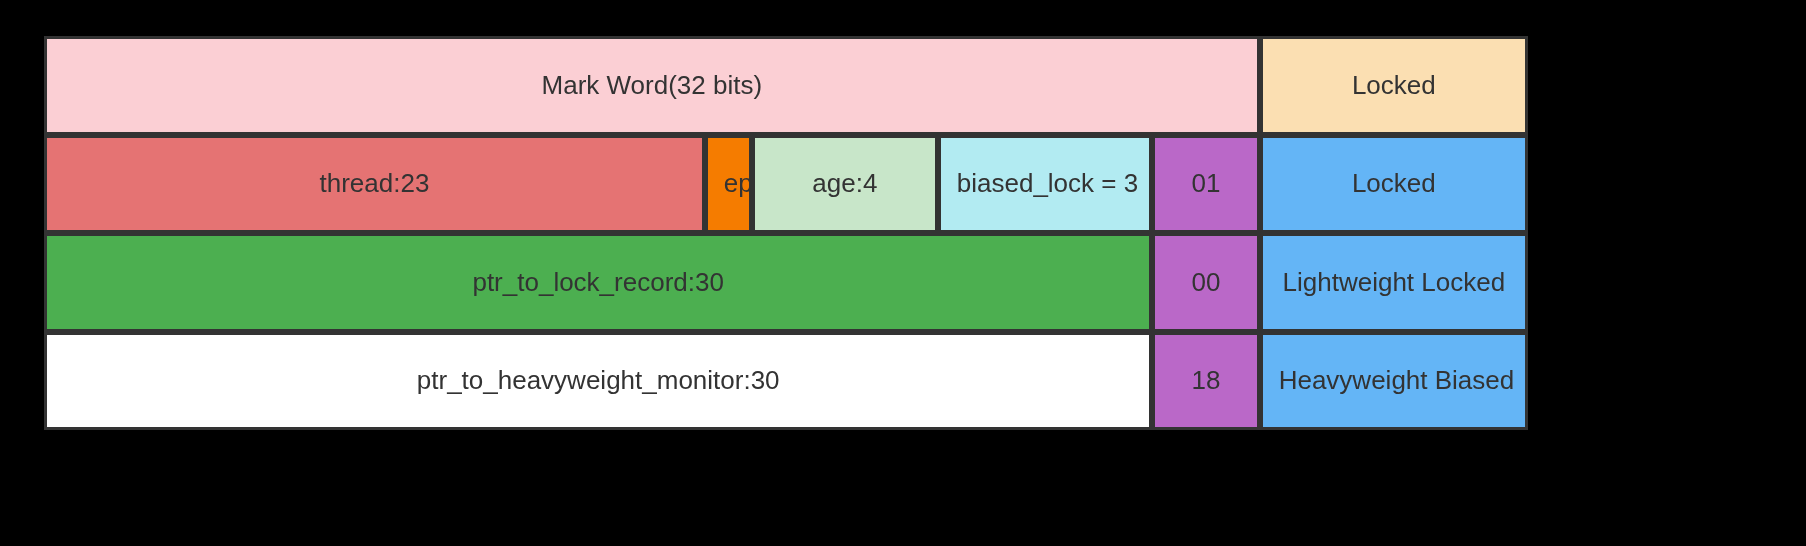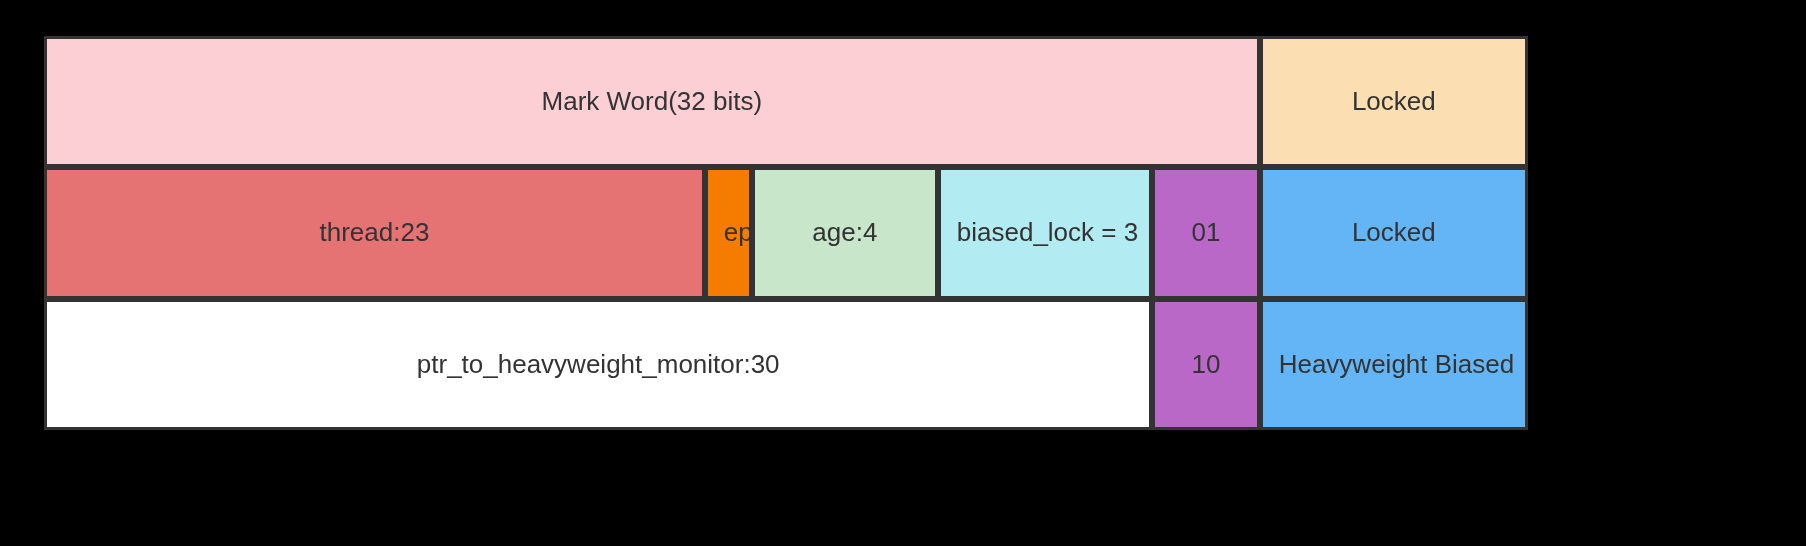--- a/index.html
+++ b/index.html
@@ -80,19 +80,24 @@
         </tr>
         <tr>
           <td class="c-thread" colspan="2">thread:23</td>
           <td class="c-epoch" colspan="2">epoch:2</td>
           <td class="c-age" colspan="1">age:4</td>
           <td class="c-biased" colspan="1">biased_lock = 3</td>
           <td class="c-tagbits">01</td>
           <td class="c-state">Locked</td>
         </tr>
         <tr>
+          <td class="c-lockrecord" colspan="6">ptr_to_lock_record:30</td>
+          <td class="c-tagbits">00</td>
+          <td class="c-state">Lightweight Locked</td>
+        </tr>
+        <tr>
           <td class="c-monitor" colspan="6">ptr_to_heavyweight_monitor:30</td>
-          <td class="c-tagbits">10</td>
+          <td class="c-tagbits">18</td>
           <td class="c-state">Heavyweight Biased</td>
         </tr>
       </tbody>
   </table>
 </div>
 
 </body></html>

